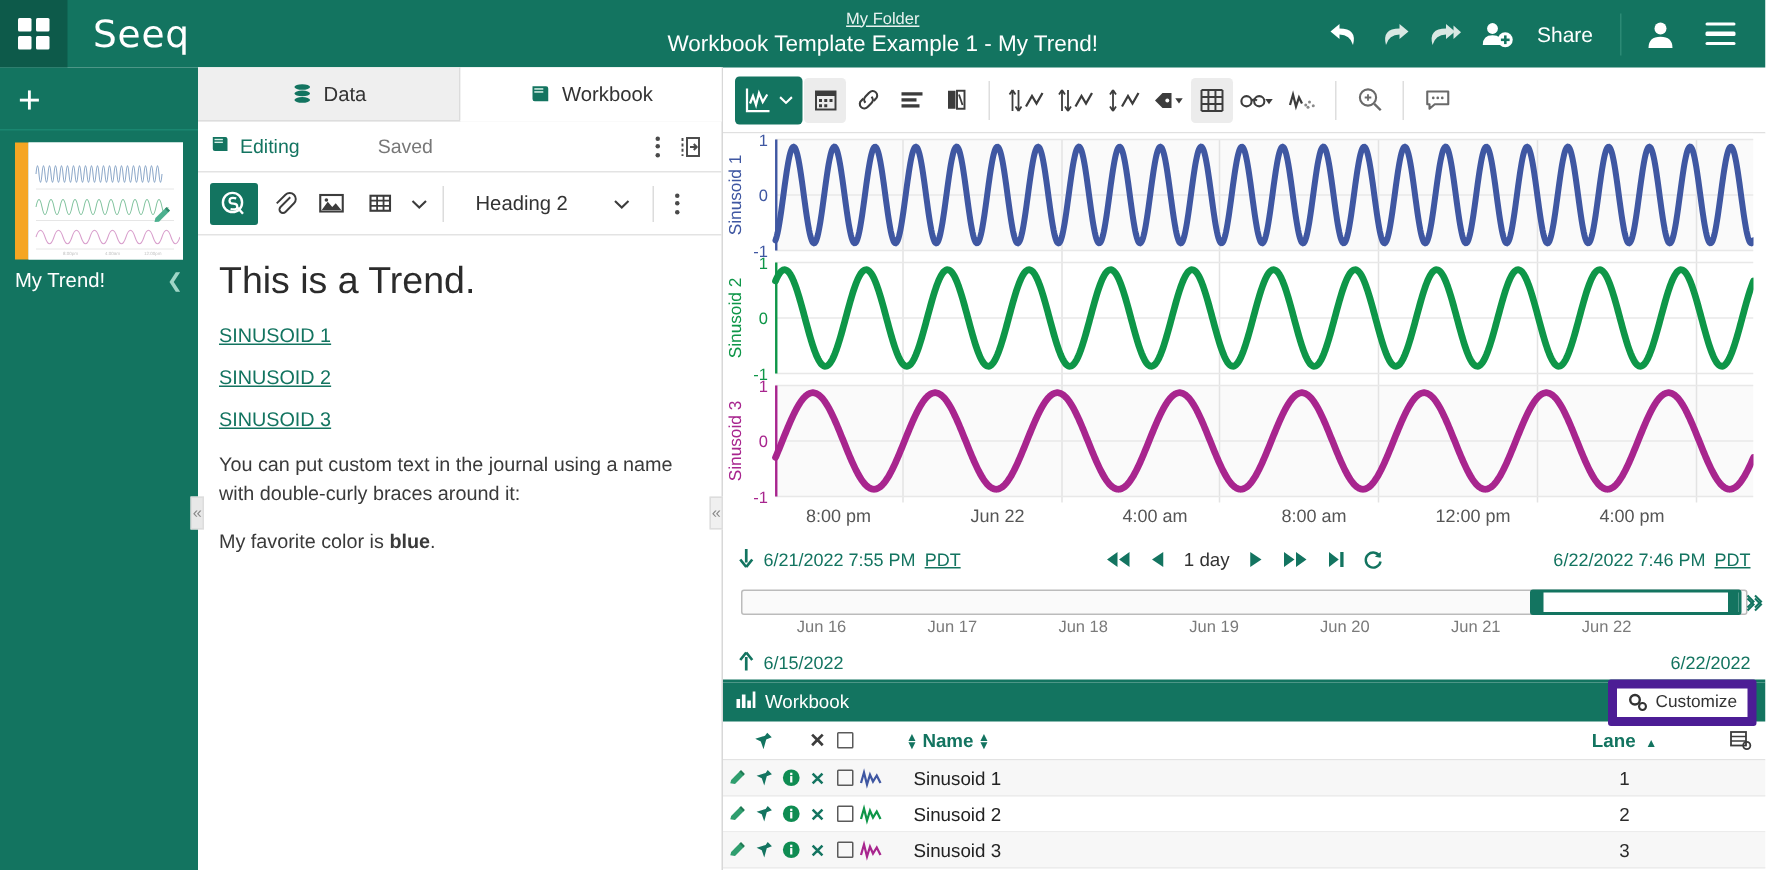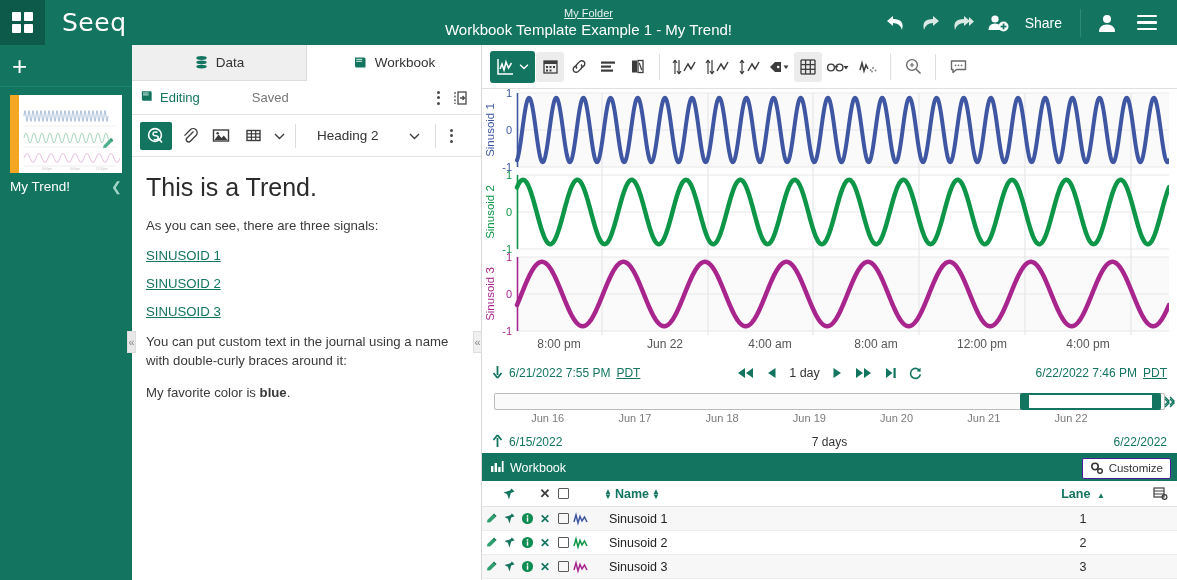--- a/index.html
+++ b/index.html
@@ -199,21 +199,21 @@
 
   
   .details { border-top: 2px solid #137460; flex: 1; display: flex; flex-direction: column; min-height: 0; }
   .details-head {
     height: 26px; background: #137460; color: #fff; display: flex; align-items: center;
     padding: 0 6px 0 8px; font-size: 12.5px; gap: 6px;
   }
   .customize-btn {
     margin-left: auto; background: #fff; color: #333; font-size: 11.5px;
     padding: 3px 7px; border-radius: 2px; display: flex; align-items: center; gap: 5px;
-    cursor: pointer; border: 1px solid #4c1d95;
+    cursor: pointer; border: 6px solid #4c1d95;
   }
   .dtable { font-size: 12.5px; width: 100%; }
   .dhead-row, .drow { display: flex; align-items: center; height: 24px; }
   .dhead-row { border-bottom: 1px solid #e3e3e3; color: #137460; font-weight: 600; height: 26px; }
   .drow { border-bottom: 1px solid #ececec; color: #2b2b2b; height: 24px; }
   .drow.alt { background: #f7f7f7; }
   .c-ico { width: 18px; display: flex; align-items: center; justify-content: center; cursor: pointer; }
   .c-name { flex: 1; padding-left: 19px; color: #222; }
   .c-lane { width: 120px; text-align: center; }
   .c-end { width: 34px; display: flex; align-items: center; justify-content: center; cursor: pointer; }
@@ -428,21 +428,20 @@
         <span class="tsep"></span>
         <span class="kebab">
             <i></i>
             <i></i>
             <i></i>
           </span>
       </div>
 
       <div class="jcontent">
         <div class="j-h2">This is a Trend.</div>
-        <div class="j-p">As you can see, there are three signals:</div>
         <a class="j-link">SINUSOID 1</a>
         <a class="j-link">SINUSOID 2</a>
         <a class="j-link">SINUSOID 3</a>
         <div class="j-p">You can put custom text in the journal using a name with double-curly braces around it:</div>
         <div class="j-p">
           <span>My favorite color is </span><b>blue</b><span>.</span>
         </div>
       </div>
       <div class="collapse-handle">«</div>
     </div>
@@ -728,21 +727,20 @@
 
       <div class="daterow">
         <span style="display:flex;align-items:center;gap:6px">
           <span>
             <svg width="11" height="14" viewBox="0 0 11 14">
                 <path d="M5.5 13 v-9 M5.5 1 L1.5 6 M5.5 1 L9.5 6" stroke="#137460" stroke-width="1.8" fill="none"></path>
               </svg>
           </span>
           <span>6/15/2022</span>
         </span>
-        <span class="mid">7 days</span>
         <span class="rt">6/22/2022</span>
       </div>
 
       <div class="details">
         <div class="details-head">
           <span>
             <svg width="14" height="13" viewBox="0 0 14 13">
               <g fill="#fff">
                   <rect x="1" y="6" width="2.4" height="6"></rect>
                   <rect x="4.6" y="3" width="2.4" height="9"></rect>

